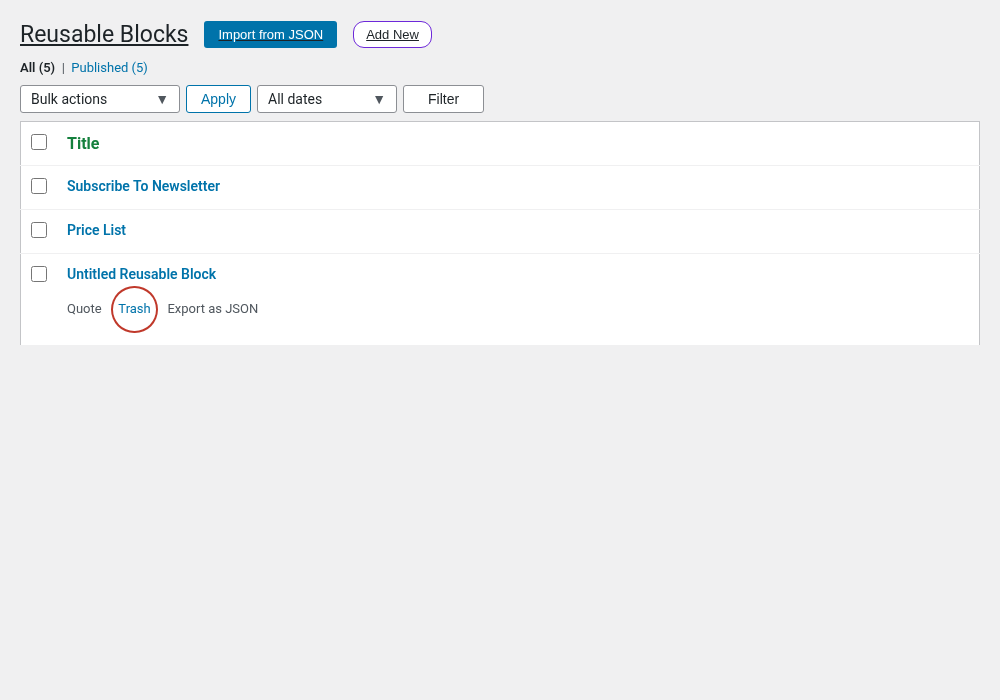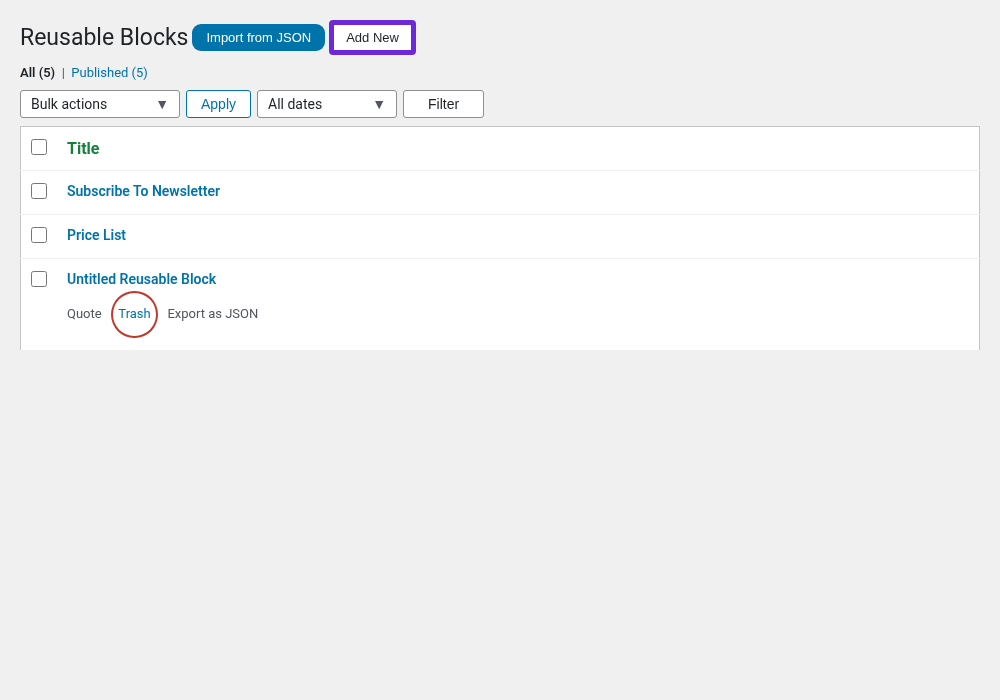--- a/index.html
+++ b/index.html
@@ -14,39 +14,40 @@
       height: 700px;
       background: #f0f0f1;
       padding: 20px 20px 20px 20px;
     }
     h1.page-title {
       font-size: 23px;
       font-weight: 400;
       color: #1d2327;
       display: flex;
       align-items: center;
-      gap: 4px;
+      gap: 16px;
       margin-bottom: 10px;
       line-height: 1.3;
+      text-decoration: underline;
     }
     .btn-import {
       background: #0073aa;
       color: #fff;
       border: none;
-      border-radius: 9px;
+      border-radius: 3px;
       padding: 6px 14px;
       font-size: 13px;
       cursor: pointer;
       font-weight: 400;
     }
     .btn-add-new {
       background: #fff;
       color: #1d2327;
-      border: 5px solid #6d28d9;
-      border-radius: 4px;
+      border: 1px solid #6d28d9;
+      border-radius: 11px;
       padding: 5px 12px;
       font-size: 13px;
       cursor: pointer;
       font-weight: 400;
     }
     .subsubsub {
       margin-bottom: 10px;
       font-size: 13px;
       color: #50575e;
     }

